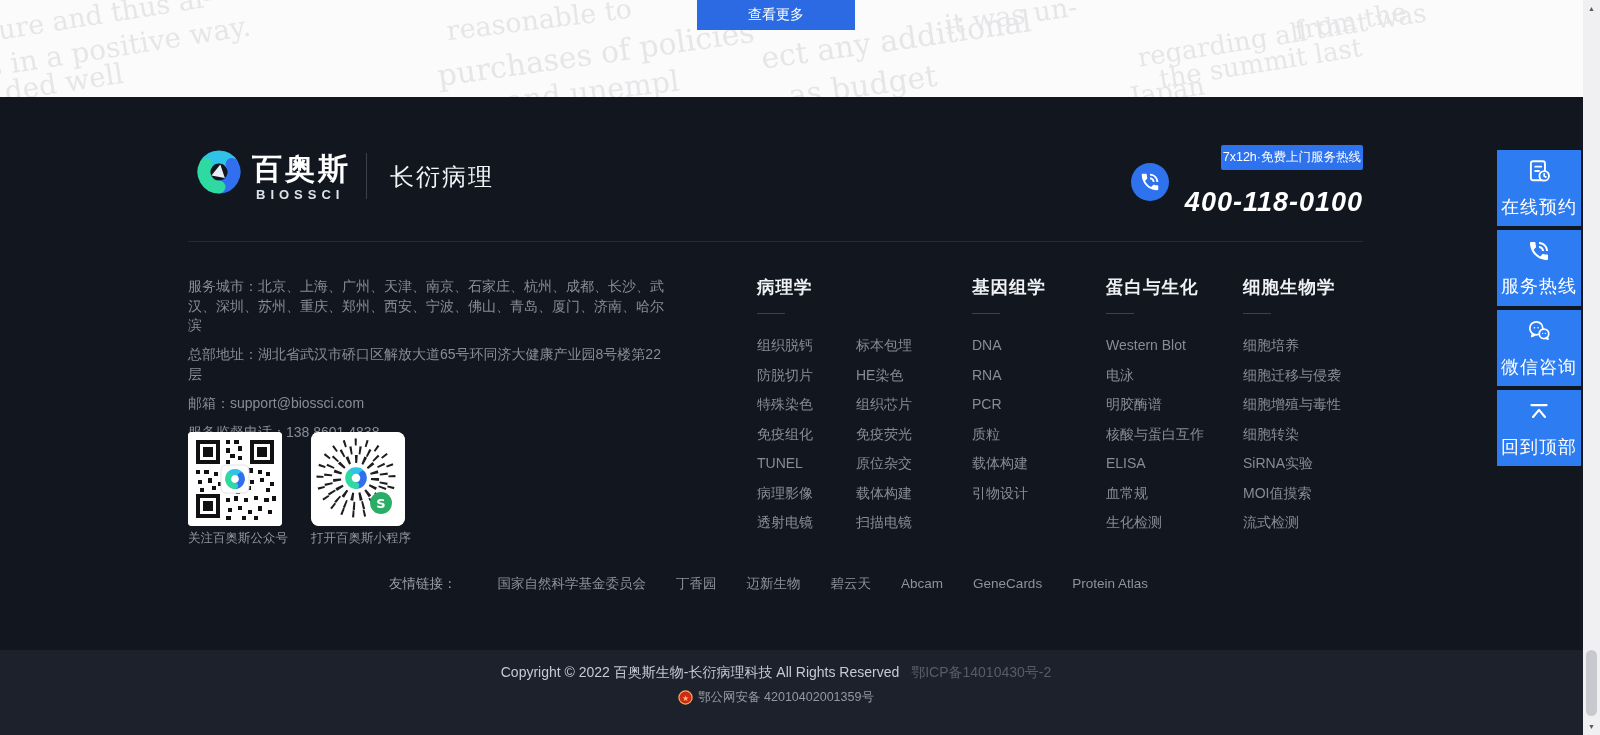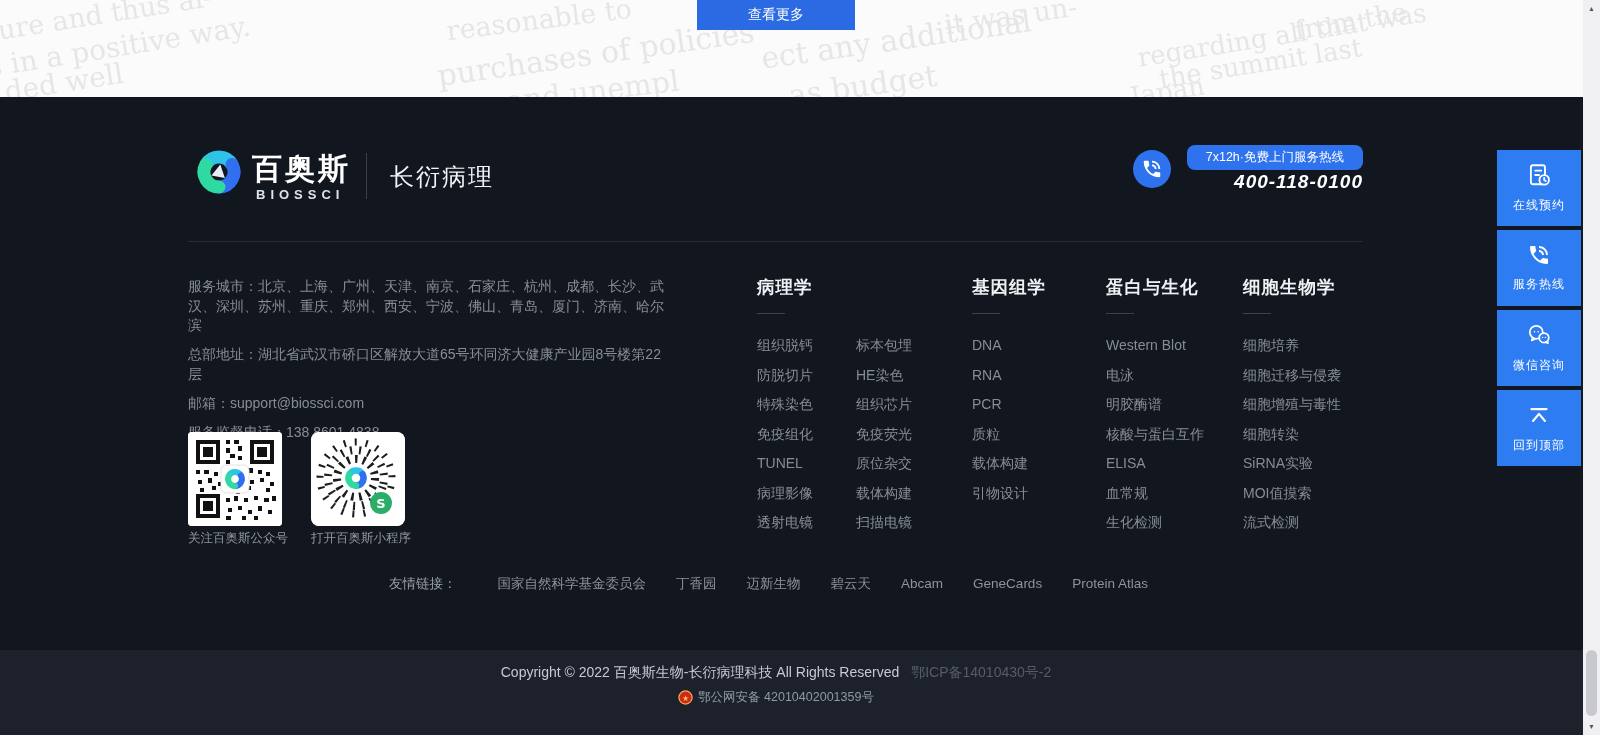--- a/index.html
+++ b/index.html
@@ -32,22 +32,22 @@
 
   .logo-mark { position:absolute; left:188px; top:46px; }
   .brand-cn { position:absolute; left:252px; top:52px; color:#fff; font-size:30px; font-weight:bold; letter-spacing:3px; }
   .brand-en { position:absolute; left:256px; top:90px; color:#dfe3e9; font-size:13px; letter-spacing:5px; font-weight:bold; }
   .brand-divider { position:absolute; left:366px; top:56px; width:1px; height:46px; background:#3a404c; }
   .sub-brand { position:absolute; left:390px; top:64px; color:#f2f4f7; font-size:24px; letter-spacing:2px; }
 
   .hotline { position:absolute; right:237px; top:48px; display:flex; align-items:center; gap:16px; }
   .hot-circle { width:38px; height:38px; border-radius:50%; background:#2e72ee; display:flex; align-items:center; justify-content:center; }
   .hot-col { display:flex; flex-direction:column; align-items:flex-end; }
-  .hot-badge { background:#2e72ee; color:#fff; font-size:12.5px; padding:4px 19px; border-radius:8px; white-space:nowrap; }
-  .hot-number { color:#fff; font-size:19px; font-weight:bold; font-style:italic; letter-spacing:1px; margin-top:1px; }
+  .hot-badge { background:#2e72ee; color:#fff; font-size:12.5px; padding:4px 2px; border-radius:2px; white-space:nowrap; }
+  .hot-number { color:#fff; font-size:27px; font-weight:bold; font-style:italic; letter-spacing:1px; margin-top:17px; }
 
   .footer-divider { position:absolute; left:188px; top:144px; width:1175px; border-top:1px solid #262b35; }
 
   .contact { position:absolute; left:188px; top:180px; width:486px; color:#878d98; font-size:14px; line-height:19.5px; }
   .contact p { margin:0 0 9.5px; }
 
   .qr-row { position:absolute; left:188px; top:335px; display:flex; gap:29px; }
   .qr-block { width:94px; display:flex; flex-direction:column; }
   .qr-box { width:94px; height:94px; background:#fff; border-radius:4px; overflow:hidden; }
   .qr-box.round { border-radius:8px; }
@@ -71,21 +71,21 @@
 
   
   .copyright-bar { position:absolute; left:0; top:650px; width:1600px; height:85px; background:#1c212b; }
   .cr-line1 { width:1552px; text-align:center; padding-top:14px; font-size:14px; color:#c6cad2; }
   .cr-line1 .icp { color:#575d66; margin-left:8px; }
   .cr-line2 { width:1552px; display:flex; justify-content:center; align-items:center; gap:5px; margin-top:7px; font-size:12.5px; color:#9298a1; }
 
   
   .quick-sidebar { position:absolute; left:1497px; top:150px; width:84px; display:flex; flex-direction:column; gap:4px; }
   .qs-btn { width:84px; height:76px; background:#2e7cf1; border:none; color:#fff; display:flex; flex-direction:column; align-items:center; justify-content:center; gap:6px; cursor:pointer; font-family:inherit; }
-  .qs-btn span { font-size:12px; letter-spacing:1px; }
+  .qs-btn span { font-size:18px; letter-spacing:1px; }
 
   
   .scrollbar { position:absolute; right:0; top:0; width:17px; height:735px; background:#f0f0f2; }
   .sb-arrow { position:absolute; left:0; width:17px; height:17px; display:flex; align-items:center; justify-content:center; font-size:7px; color:#55595f; cursor:pointer; }
   .sb-arrow.up { top:0; }
   .sb-arrow.down { bottom:0; }
   .sb-thumb { position:absolute; left:3px; top:650px; width:11px; height:66px; background:#c7c9ce; border-radius:6px; cursor:pointer; }
 </style>
 </head>
 <body>

